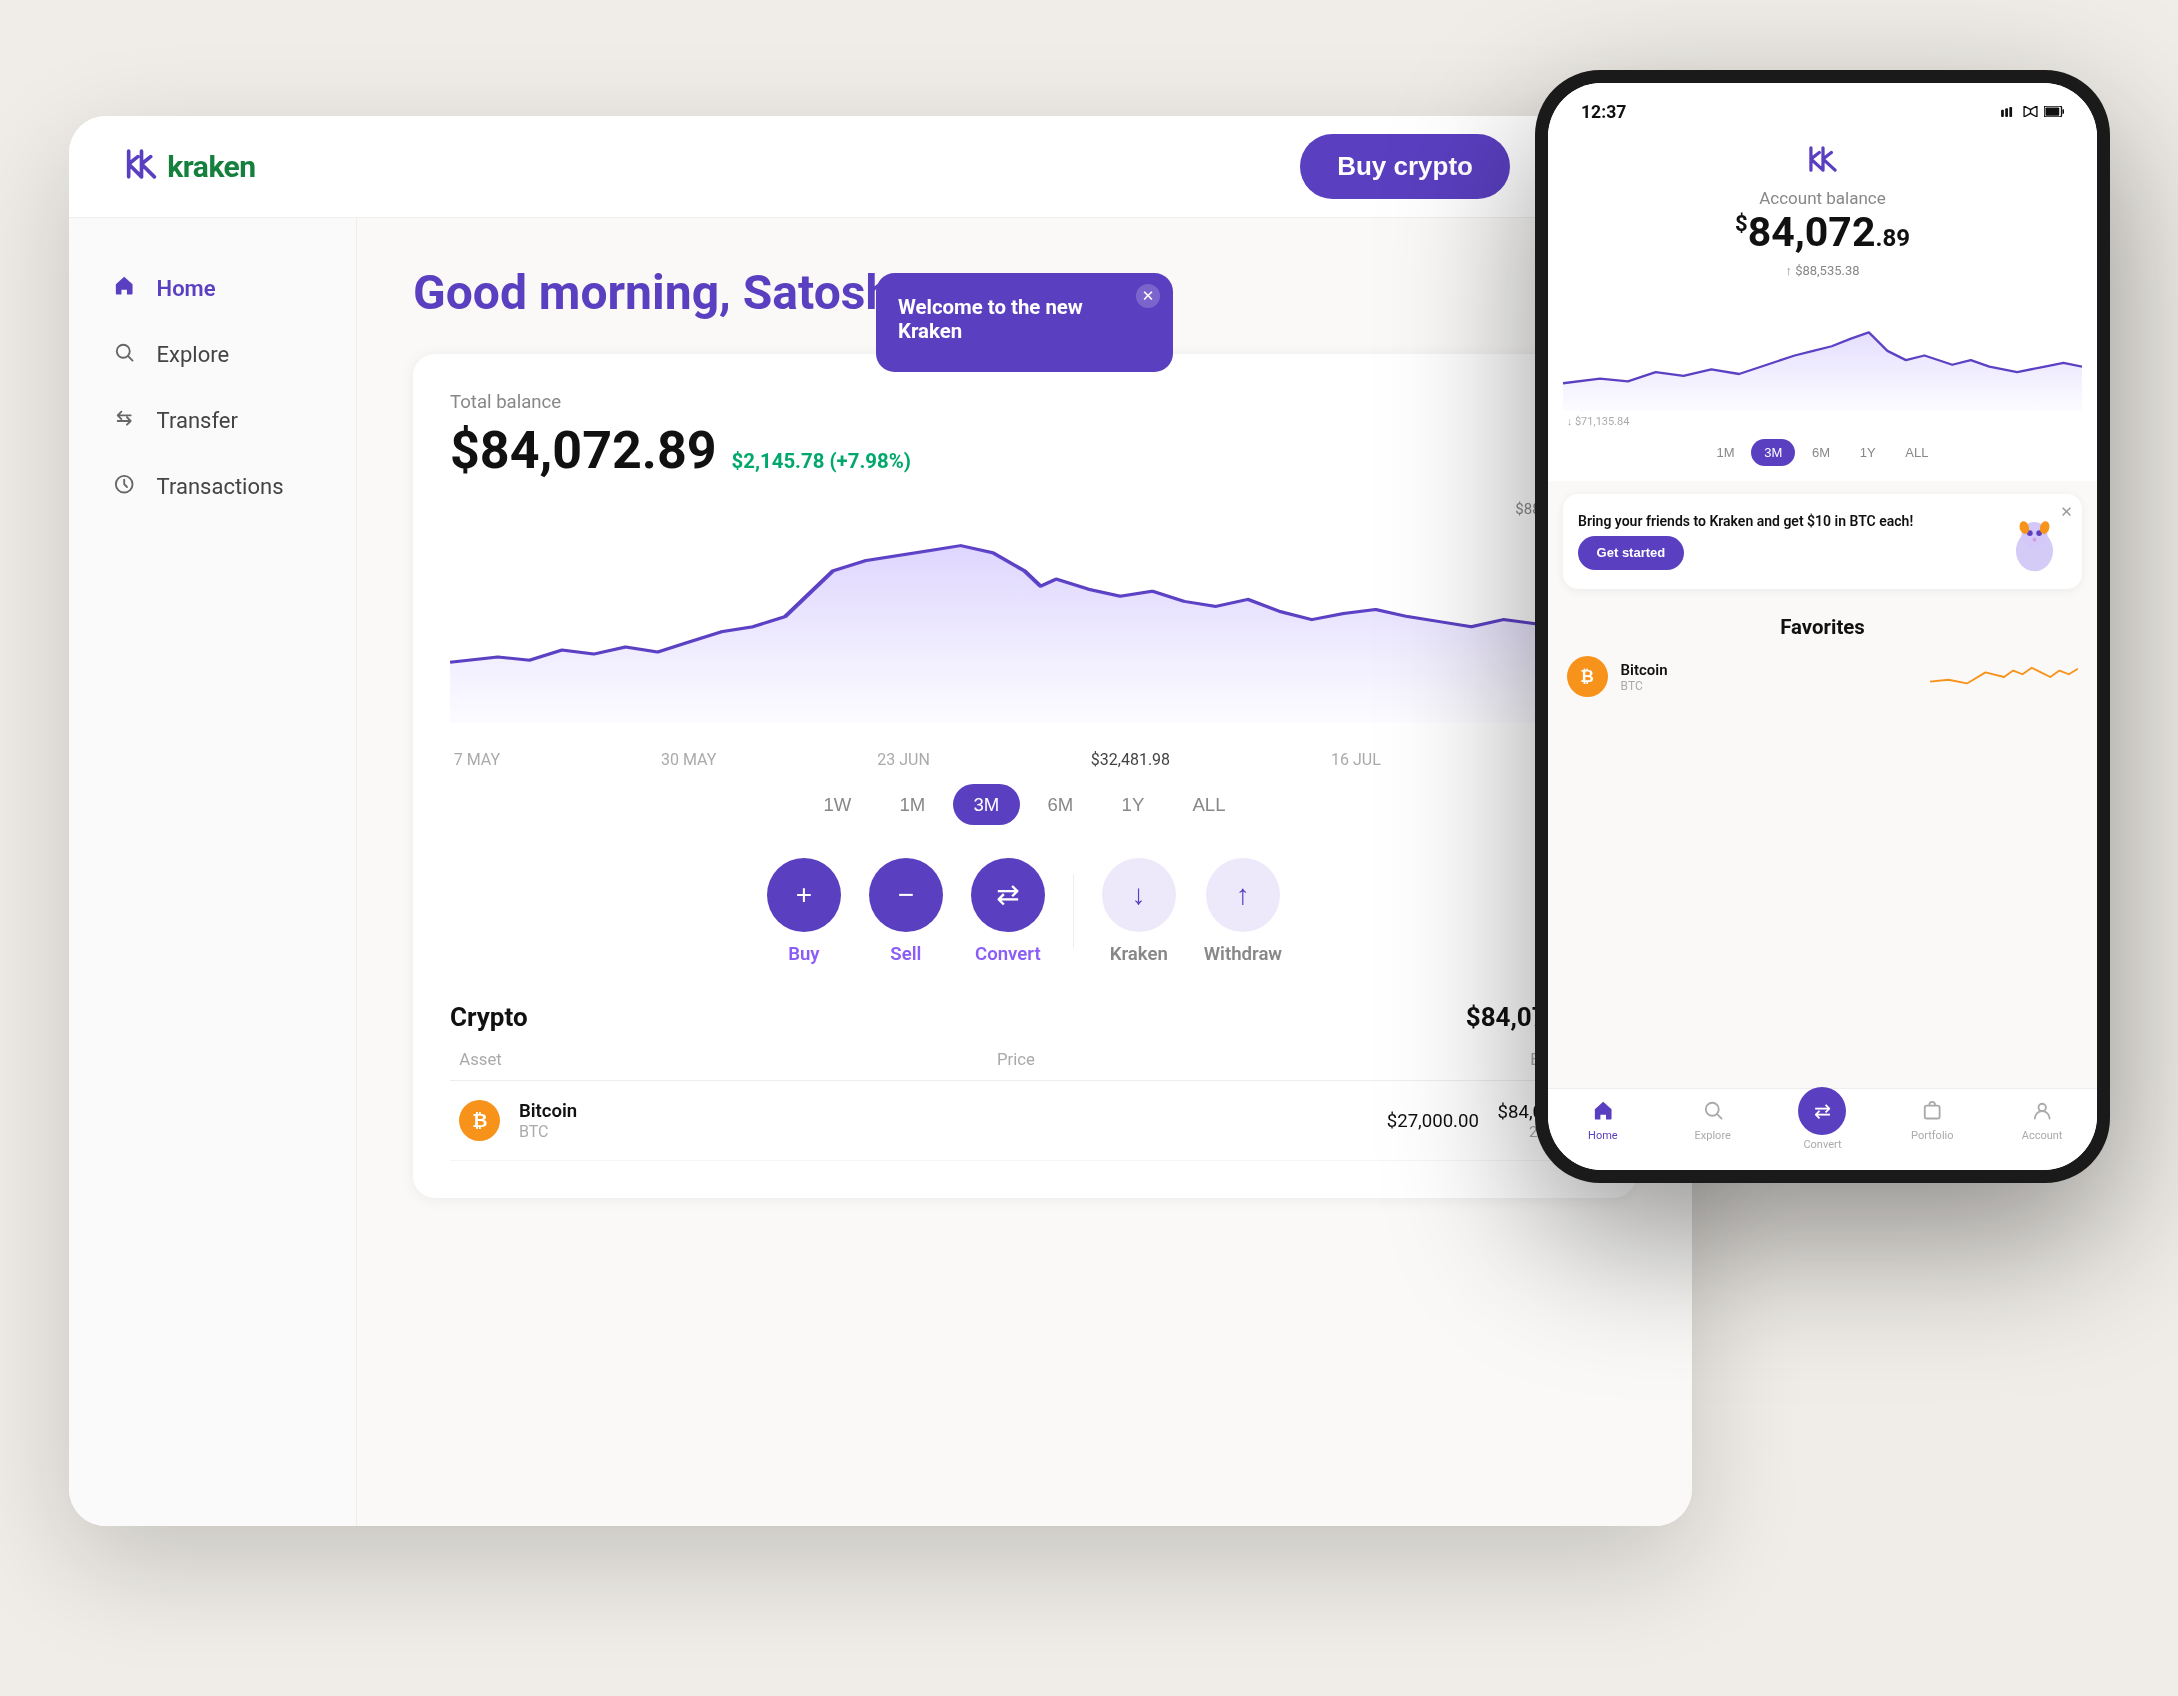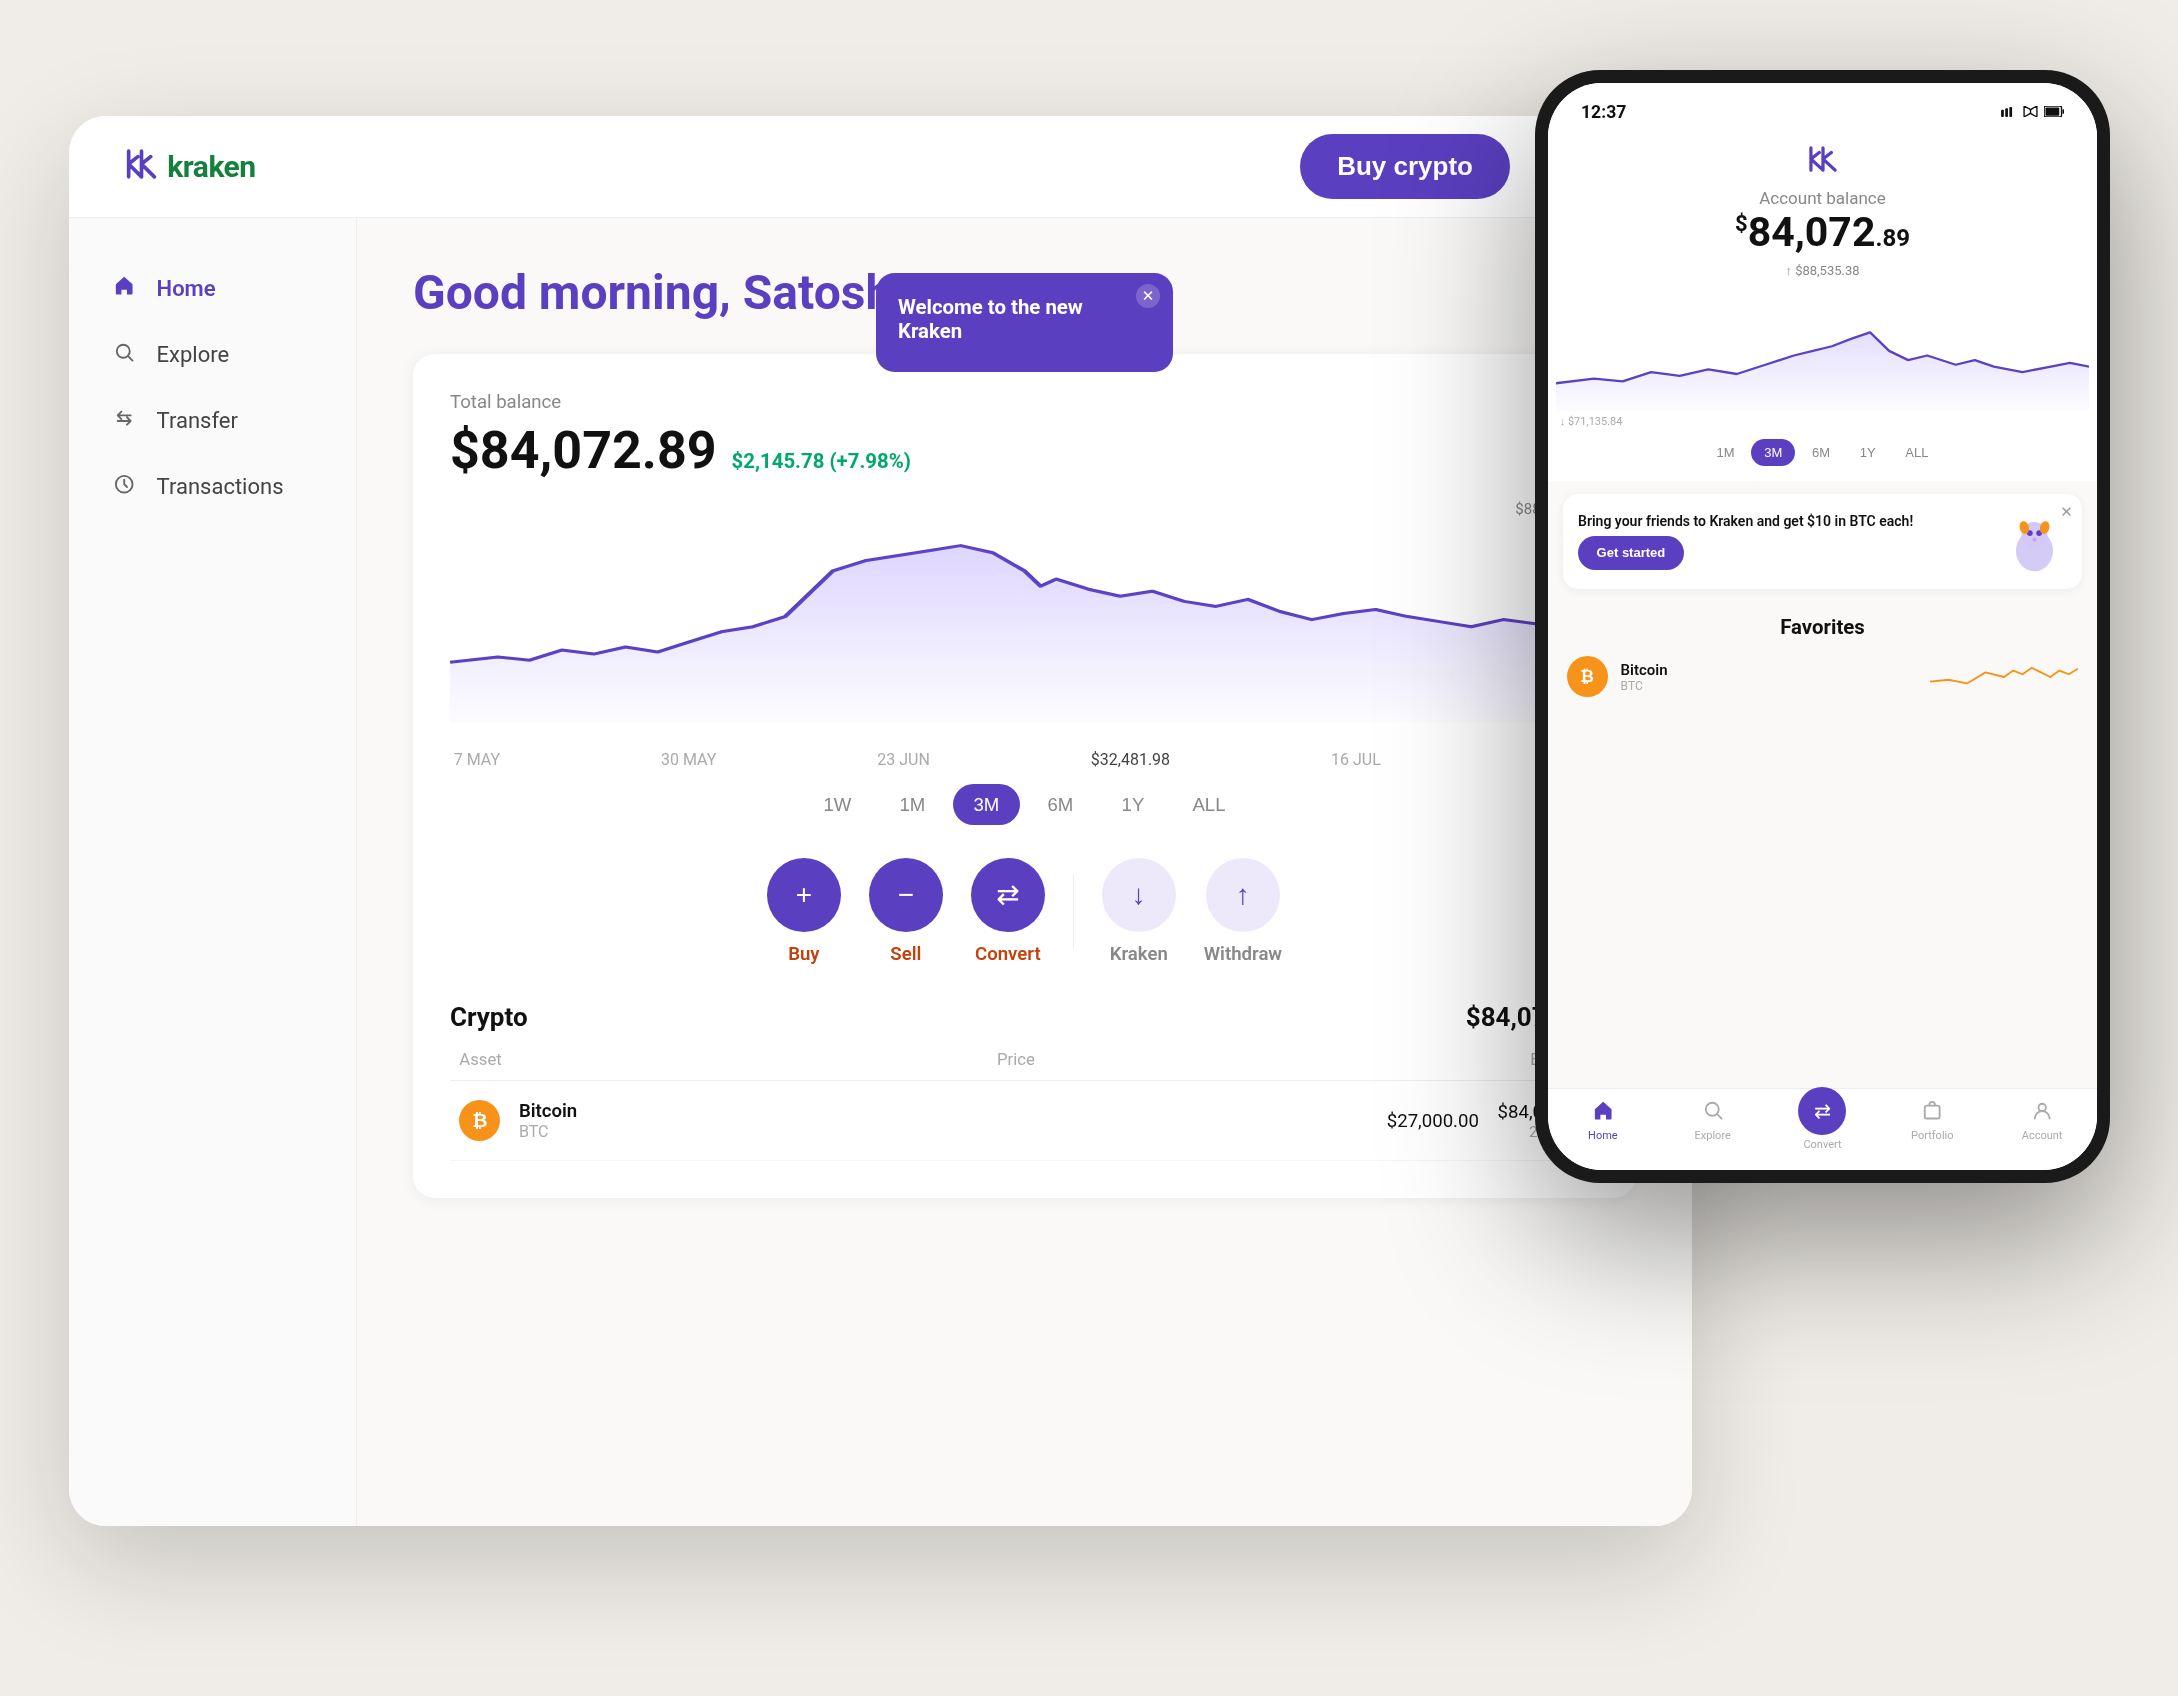--- a/index.html
+++ b/index.html
@@ -222,21 +222,21 @@
       background: #5a3fc0;
       color: #fff;
     }
     .action-circle.secondary {
       background: #ede9fa;
       color: #5a3fc0;
     }
     .action-label {
       font-size: 18.6px;
       font-weight: 600;
-      color: #c2410c;
+      color: #8b5cf6;
     }
     .action-label.secondary {
       color: #888;
     }
     .divider-v {
       width: 0.9px;
       height: 74px;
       background: #eee;
       align-self: center;
     }
@@ -371,21 +371,21 @@
     }
     .phone-bal-label { font-size: 17px; color: #888; }
     .phone-bal-amount {
       font-size: 41px;
       font-weight: 700;
       color: #111;
     }
     .phone-bal-super { font-size: 22px; vertical-align: super; }
     .phone-bal-decimal { font-size: 24px; }
     .phone-chart {
-      padding: 0 8px;
+      padding: 0 15px;
       background: #fff;
     }
     .phone-time-filters {
       display: flex;
       justify-content: center;
       gap: 3.7px;
       padding: 7.4px 0 15px;
       background: #fff;
     }
     .phone-time-btn {

